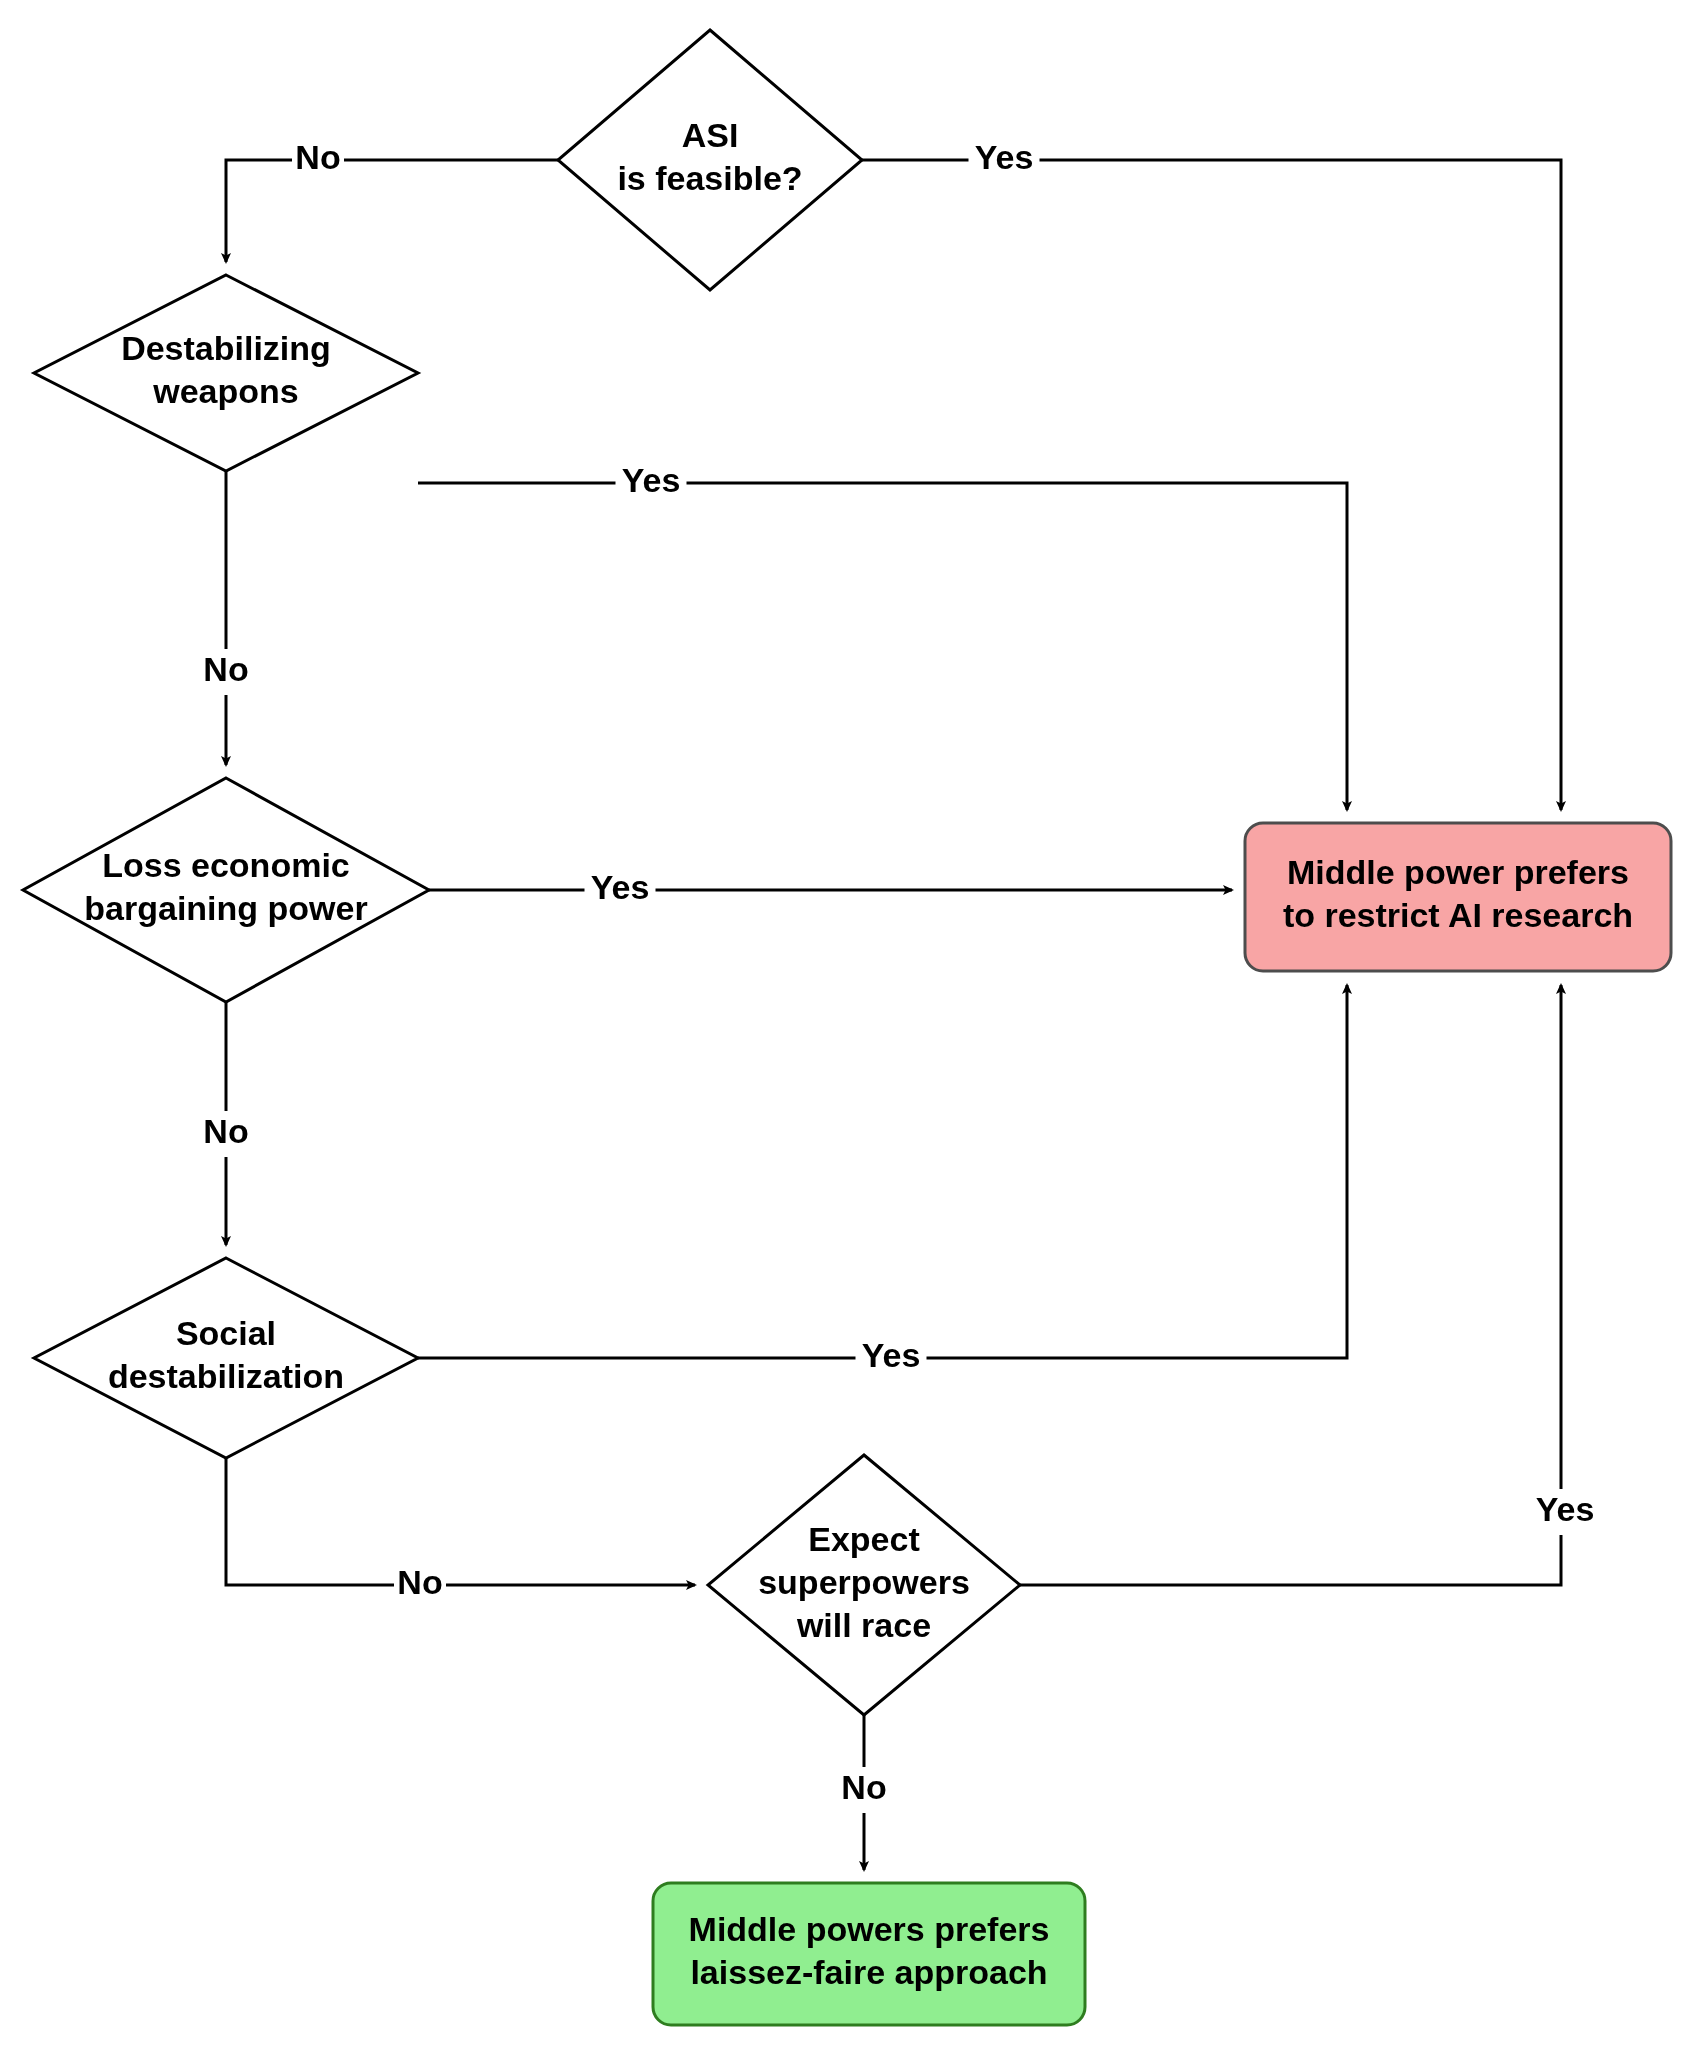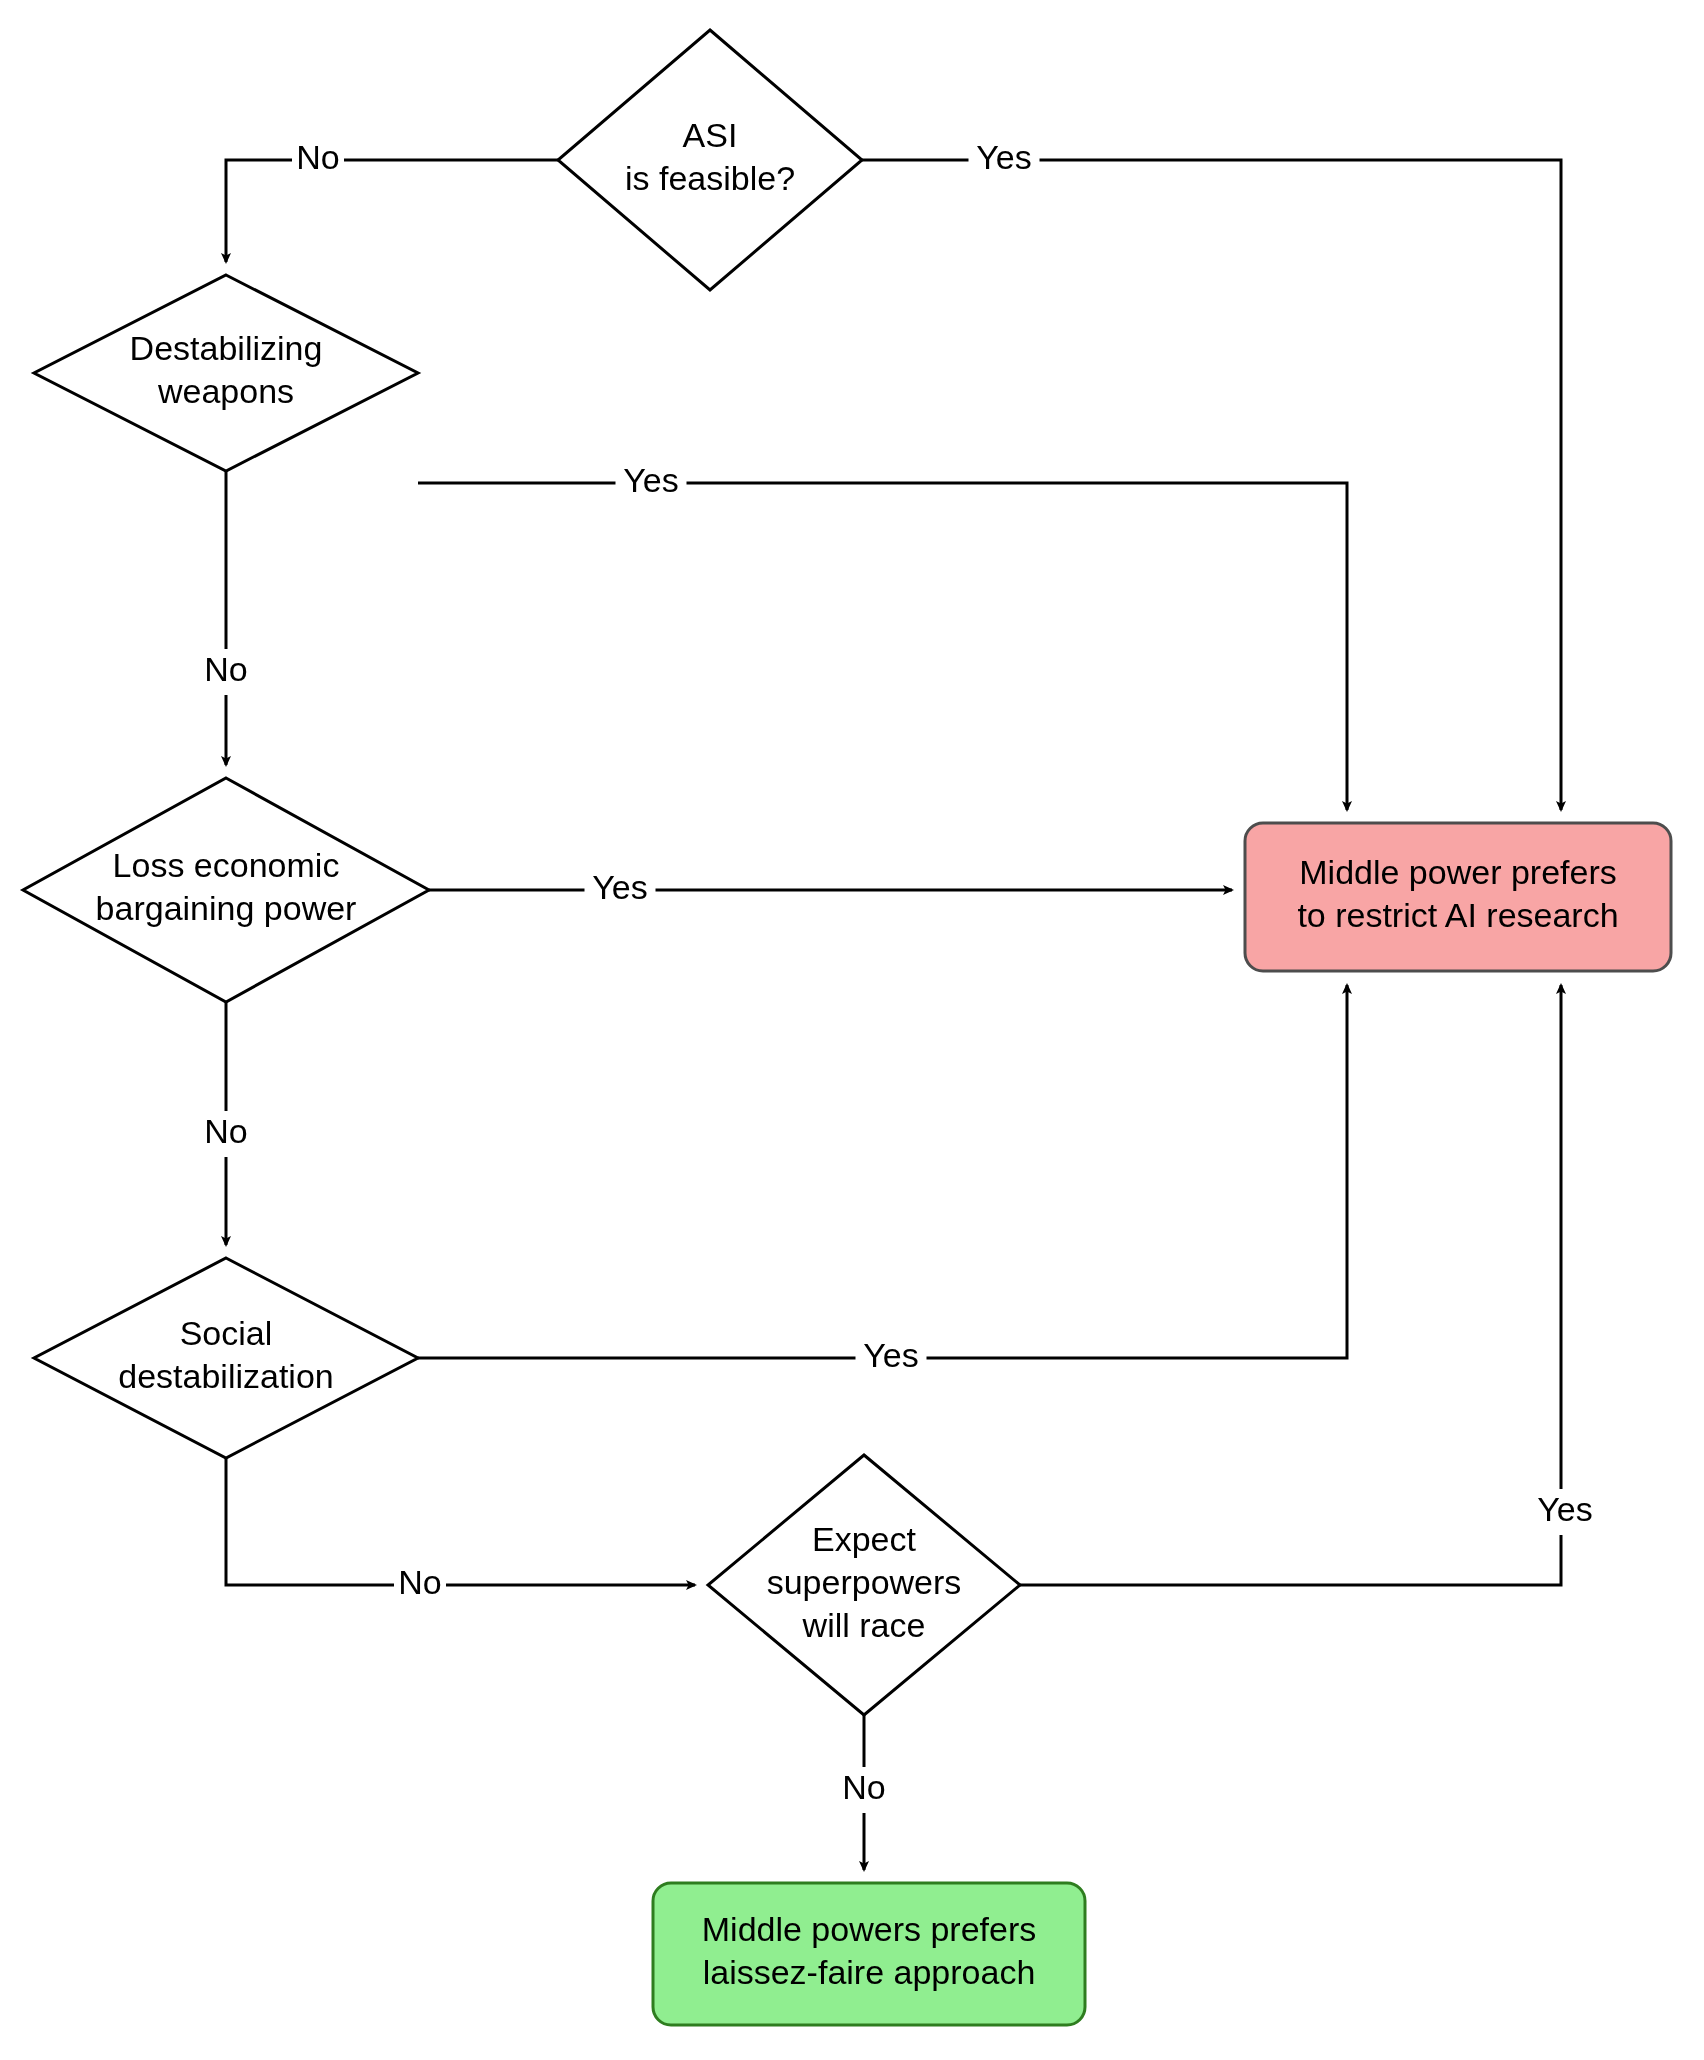--- a/index.html
+++ b/index.html
@@ -10,20 +10,21 @@
   body {
     font-family: "Liberation Sans", sans-serif;
     -webkit-font-smoothing: antialiased;
   }
   #canvas {
     position: relative;
     width: 1704px;
     height: 2060px;
     background: #ffffff;
     overflow: hidden;
+    font-weight: bold;
   }
   svg.flow {
     position: absolute;
     top: 0;
     left: 0;
     width: 1704px;
     height: 2060px;
   }
   .edge {
     fill: none;

